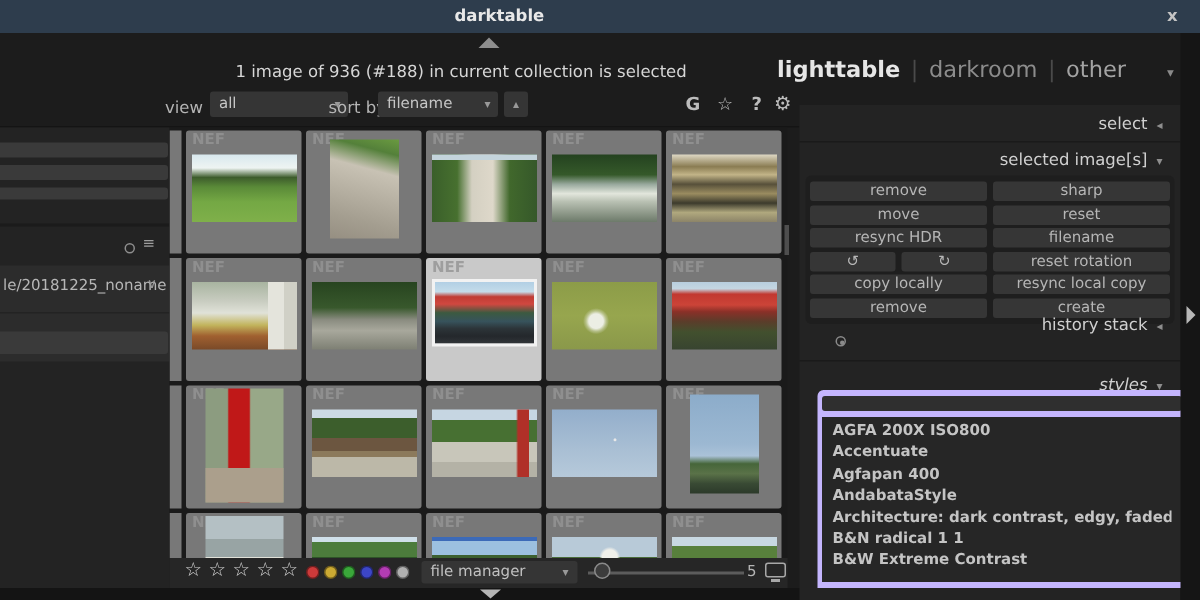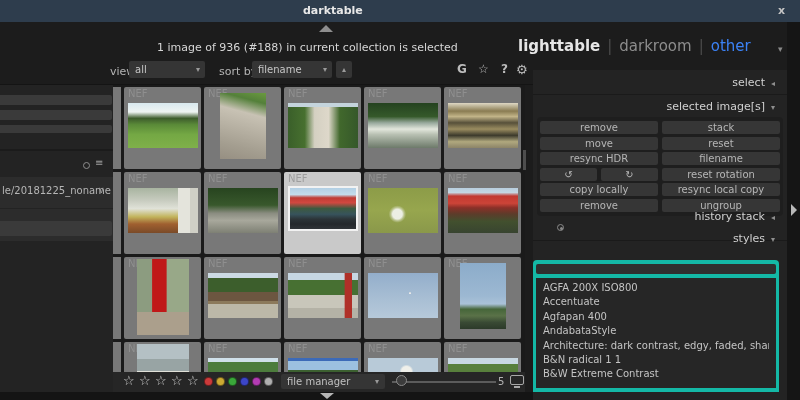--- a/index.html
+++ b/index.html
@@ -10,21 +10,21 @@
   .titlebar{left:0;top:0;width:800px;height:22px;background:#2e3d4d;}
   .apptitle{left:303px;top:4px;font-size:11px;font-weight:bold;color:#e8e8e8;}
   .closex{left:778px;top:4px;font-size:11px;font-weight:bold;color:#c4c4c4;cursor:default;}
   
   .expander-top{left:319px;top:25px;width:0;height:0;border-left:7px solid transparent;
     border-right:7px solid transparent;border-bottom:7px solid #8e8e8e;}
   .status{left:157px;top:41px;font-size:11px;color:#d6d6d6;}
   .views{left:518px;top:37px;font-size:15px;white-space:nowrap;}
   .view-active{color:#e6e6e6;font-weight:600;}
   .view-idle{color:#8c8c8c;}
-  .view-dim{color:#3b82f6;}
+  .view-dim{color:#a3a3a3;}
   .view-sep{color:#4a4a4a;padding:0 7px;}
   .views-caret{left:778px;top:44px;font-size:9px;color:#8a8a8a;}
   
   .flabel{top:65px;font-size:11px;color:#b4b4b4;}
   .dd{top:61px;height:17px;background:#353535;border-radius:2px;font-size:10px;
     color:#c6c6c6;line-height:17px;padding-left:6px;}
   .dd .ddcaret{position:absolute;right:5px;top:0;font-size:8px;color:#999;}
   .sortdir{left:336px;top:61px;width:16px;height:17px;background:#353535;border-radius:2px;
     text-align:center;font-size:8px;color:#999;line-height:17px;}
   .topicon{top:62px;font-size:12px;color:#bcbcbc;}
@@ -36,21 +36,21 @@
   .licon-circle{left:83px;top:77px;width:7px;height:7px;border:1px solid #8e8e8e;border-radius:50%;}
   .licon-menu{left:95px;top:72px;font-size:10px;color:#9e9e9e;}
   .lbox{left:0;width:113px;background:#2c2c2c;}
   .lpath{left:2px;top:8px;font-size:10px;color:#b6b6b6;white-space:nowrap;}
   .lchev{left:98px;top:8px;font-size:9px;color:#9a9a9a;}
   
   .grid{left:113px;top:85px;width:412px;height:287px;background:#1a1a1a;overflow:hidden;}
   .cell{position:absolute;width:77px;height:82px;background:#787878;border-radius:2px;}
   .cell.selected{background:#c9c9c9;}
   .sliver{position:absolute;left:0;width:8px;height:82px;background:#787878;}
-  .nef{position:absolute;left:4px;top:1px;font-size:10px;font-weight:normal;color:#8f8f8f;}
+  .nef{position:absolute;left:4px;top:1px;font-size:10px;font-weight:bold;color:#8f8f8f;}
   .cell.selected .nef{color:#9e9e9e;}
   .photo{position:relative;margin:0 auto;}
   .o-l{width:70px;height:45px;margin-top:16px;}
   .o-p{width:46px;height:66px;margin-top:6px;}
   .o-tp{width:52px;height:76px;margin-top:2px;}
   .cell.selected .photo{border:2px solid #f2f2f2;margin-top:14px;}
   .scrollthumb{left:523px;top:150px;width:3px;height:20px;background:#4e4e4e;}
   
   .ph-lake-lawn{background:linear-gradient(180deg,#d8e8ee 0%,#eef4f2 20%,#3d5c2c 34%,#5a8a38 48%,#74a844 70%,#7fb04a 100%);}
   .ph-stone-path{background:linear-gradient(195deg,#6a9a40 0%,#54803a 14%,#c8c2b4 32%,#b6b0a2 55%,#a49e90 78%,#968f82 100%);}
@@ -103,22 +103,22 @@
   .btnbox{position:absolute;left:4px;top:47px;width:246px;height:99px;background:#1e1e1e;
     border-radius:4px;padding:4px 3px;}
   .btnrow{display:flex;gap:4px;margin-bottom:2.5px;}
   .btn-half{flex:1;display:flex;gap:4px;}
   .pbtn{flex:1;height:13px;background:#363636;border-radius:2px;font-size:10px;line-height:13px;
     color:#b6b6b6;text-align:center;overflow:hidden;white-space:nowrap;}
   .hist-icon{position:absolute;left:24px;top:154px;width:7px;height:7px;border:1px solid #8a8a8a;
     border-radius:50%;}
   .hist-icon::after{content:"";position:absolute;left:2px;top:2px;width:3px;height:3px;
     border-radius:50%;background:#8a8a8a;}
-  .stylesbox{position:absolute;left:0;top:190px;width:246px;height:132px;background:#14b8a6;
-    border-radius:4px 4px 0 0;padding:4px 3px;}
+  .stylesbox{position:absolute;left:12px;top:190px;width:246px;height:132px;background:#c4b5fd;
+    border-radius:4px 4px 0 0;padding:4px 3px;font-weight:bold;}
   .searchbar{height:10px;background:#2f2f2f;border-radius:2px;margin-bottom:4px;}
   .styleslist{background:#262626;height:110px;overflow:hidden;padding:3px 7px;}
   .styleitem{font-size:10px;line-height:14.4px;color:#c4c4c4;white-space:nowrap;overflow:hidden;}
   
   .rstrip{left:787px;top:22px;width:13px;height:378px;background:#151515;}
   .expander-right{position:absolute;left:4px;top:182px;width:0;height:0;border-top:6px solid transparent;
     border-bottom:6px solid transparent;border-left:6px solid #b8b8b8;}
 </style>
 </head>
 <body>
@@ -129,21 +129,21 @@
 </div>
 
 <div class="abs expander-top"></div>
 <div class="abs status">1 image of 936 (#188) in current collection is selected</div>
 <div class="abs views">
   <span class="view-active">lighttable</span><span class="view-sep">|</span><span class="view-idle">darkroom</span><span class="view-sep">|</span><span class="view-dim">other</span>
 </div>
 <span class="abs views-caret">▾</span>
 
 <span class="abs flabel" style="left:110px;">view</span>
-<div class="abs dd" style="left:129px;width:76px;">
+<div class="abs dd" style="left:140px;width:92px;">
   <span>all</span>
   <span class="ddcaret">▾</span>
 </div>
 <span class="abs flabel" style="left:219px;">sort by</span>
 <div class="abs dd" style="left:252px;width:80px;">
   <span>filename</span>
   <span class="ddcaret">▾</span>
 </div>
 <div class="abs sortdir">▴</div>
 <span class="abs topicon" style="left:457px;font-weight:bold;">G</span>
@@ -276,21 +276,21 @@
   <div class="rhdr" style="top:6px;">
     <span>select</span><span class="rcaret">◂</span>
   </div>
   <div class="rdiv" style="top:24px;"></div>
   <div class="rhdr" style="top:30px;">
     <span>selected image[s]</span><span class="rcaret">▾</span>
   </div>
   <div class="btnbox">
       <div class="btnrow">
         <div class="pbtn">remove</div>
-        <div class="pbtn">stack</div>
+        <div class="pbtn">sharp</div>
       </div>
       <div class="btnrow">
         <div class="pbtn">move</div>
         <div class="pbtn">reset</div>
       </div>
       <div class="btnrow">
         <div class="pbtn">resync HDR</div>
         <div class="pbtn">filename</div>
       </div>
       <div class="btnrow">
@@ -299,29 +299,29 @@
           <div class="pbtn">↻</div>
         </div>
         <div class="pbtn">reset rotation</div>
       </div>
       <div class="btnrow">
         <div class="pbtn">copy locally</div>
         <div class="pbtn">resync local copy</div>
       </div>
       <div class="btnrow">
         <div class="pbtn">remove</div>
-        <div class="pbtn">ungroup</div>
+        <div class="pbtn">create</div>
       </div>
     </div>
   <div class="hist-icon"></div>
   <div class="rhdr" style="top:140px;">
     <span>history stack</span><span class="rcaret">◂</span>
   </div>
   <div class="rdiv" style="top:170px;"></div>
-  <div class="rhdr" style="top:162px;">
+  <div class="rhdr" style="top:180px;font-style:italic;">
     <span>styles</span><span class="rcaret">▾</span>
   </div>
   <div class="stylesbox">
     <div class="searchbar"></div>
     <div class="styleslist">
         <div class="styleitem">AGFA 200X ISO800</div>
         <div class="styleitem">Accentuate</div>
         <div class="styleitem">Agfapan 400</div>
         <div class="styleitem">AndabataStyle</div>
         <div class="styleitem">Architecture: dark contrast, edgy, faded, sharp</div>

